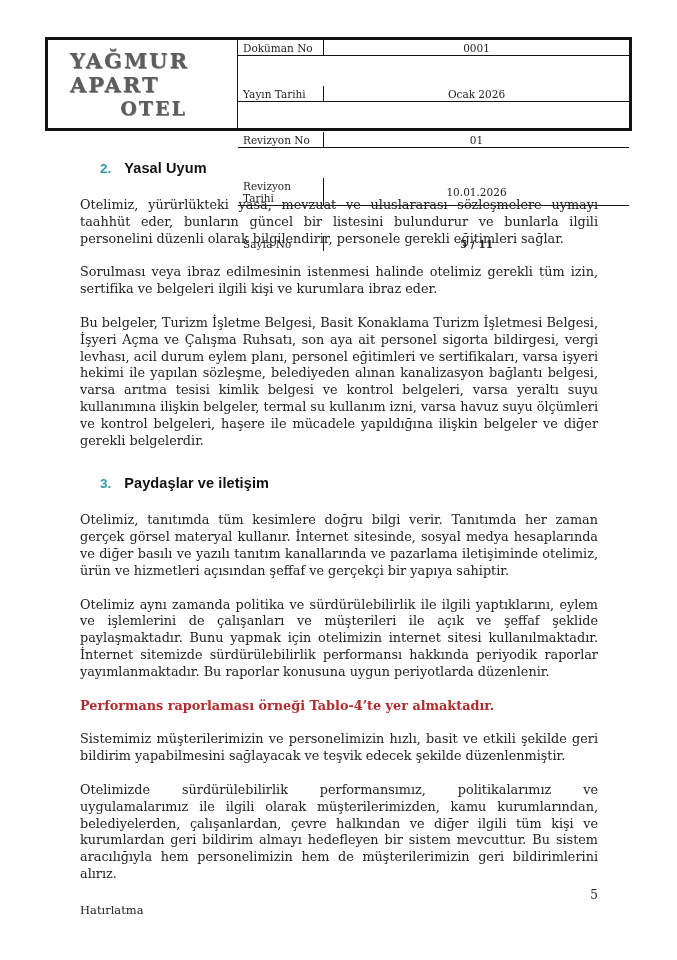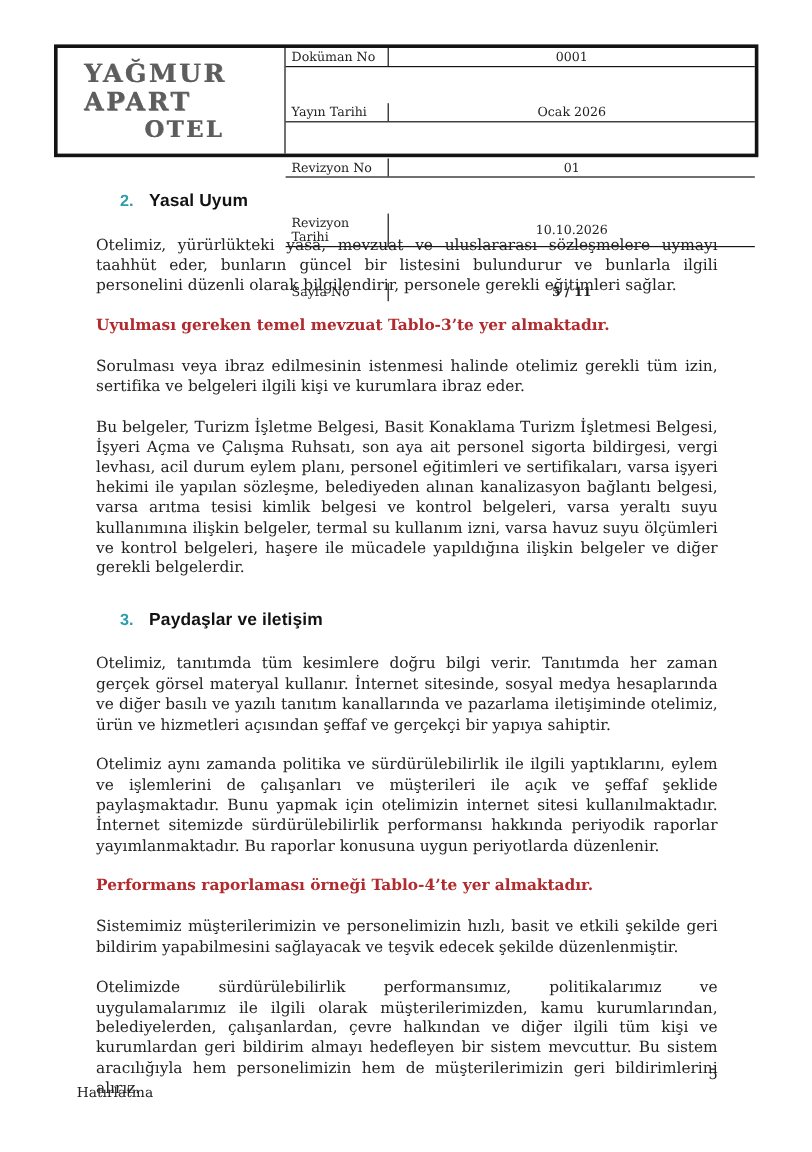--- a/index.html
+++ b/index.html
@@ -142,21 +142,21 @@
   
   .page-number {
     position: absolute;
     right: 79px;
     bottom: 58px;
     font-size: 12px;
     color: #222222;
   }
   .footer-note {
     position: absolute;
-    left: 64px;
+    left: 80px;
     bottom: 43px;
     font-size: 11.5px;
     color: #222222;
   }
 </style>
 </head>
 <body>
 
 <div class="page">
 
@@ -173,37 +173,36 @@
       <div class="info-row">
         <div class="info-label">Yayın Tarihi</div>
         <div class="info-value">Ocak 2026</div>
       </div>
       <div class="info-row">
         <div class="info-label">Revizyon No</div>
         <div class="info-value">01</div>
       </div>
       <div class="info-row tall">
         <div class="info-label">Revizyon Tarihi</div>
-        <div class="info-value">10.10.2026</div>
+        <div class="info-value">10.01.2026</div>
       </div>
       <div class="info-row">
         <div class="info-label">Sayfa No</div>
         <div class="info-value bold">5 / 11</div>
       </div>
     </div>
   </header>
 
   <main class="content">
 
     <div class="section-heading">
       <span class="sec-num">2.</span>
       <span class="sec-title">Yasal Uyum</span>
     </div>
     <p class="body">Otelimiz, yürürlükteki yasa, mevzuat ve uluslararası sözleşmelere uymayı taahhüt eder, bunların güncel bir listesini bulundurur ve bunlarla ilgili personelini düzenli olarak bilgilendirir, personele gerekli eğitimleri sağlar.</p>
-    <p class="highlight">Uyulması gereken temel mevzuat Tablo-3’te yer almaktadır.</p>
     <p class="body">Sorulması veya ibraz edilmesinin istenmesi halinde otelimiz gerekli tüm izin, sertifika ve belgeleri ilgili kişi ve kurumlara ibraz eder.</p>
     <p class="body">Bu belgeler, Turizm İşletme Belgesi, Basit Konaklama Turizm İşletmesi Belgesi, İşyeri Açma ve Çalışma Ruhsatı, son aya ait personel sigorta bildirgesi, vergi levhası, acil durum eylem planı, personel eğitimleri ve sertifikaları, varsa işyeri hekimi ile yapılan sözleşme, belediyeden alınan kanalizasyon bağlantı belgesi, varsa arıtma tesisi kimlik belgesi ve kontrol belgeleri, varsa yeraltı suyu kullanımına ilişkin belgeler, termal su kullanım izni, varsa havuz suyu ölçümleri ve kontrol belgeleri, haşere ile mücadele yapıldığına ilişkin belgeler ve diğer gerekli belgelerdir.</p>
 
     <div class="section-heading second">
       <span class="sec-num">3.</span>
       <span class="sec-title">Paydaşlar ve iletişim</span>
     </div>
     <p class="body">Otelimiz, tanıtımda tüm kesimlere doğru bilgi verir. Tanıtımda her zaman gerçek görsel materyal kullanır. İnternet sitesinde, sosyal medya hesaplarında ve diğer basılı ve yazılı tanıtım kanallarında ve pazarlama iletişiminde otelimiz, ürün ve hizmetleri açısından şeffaf ve gerçekçi bir yapıya sahiptir.</p>
     <p class="body">Otelimiz aynı zamanda politika ve sürdürülebilirlik ile ilgili yaptıklarını, eylem ve işlemlerini de çalışanları ve müşterileri ile açık ve şeffaf şeklide paylaşmaktadır. Bunu yapmak için otelimizin internet sitesi kullanılmaktadır. İnternet sitemizde sürdürülebilirlik performansı hakkında periyodik raporlar yayımlanmaktadır. Bu raporlar konusuna uygun periyotlarda düzenlenir.</p>
     <p class="highlight">Performans raporlaması örneği Tablo-4’te yer almaktadır.</p>

